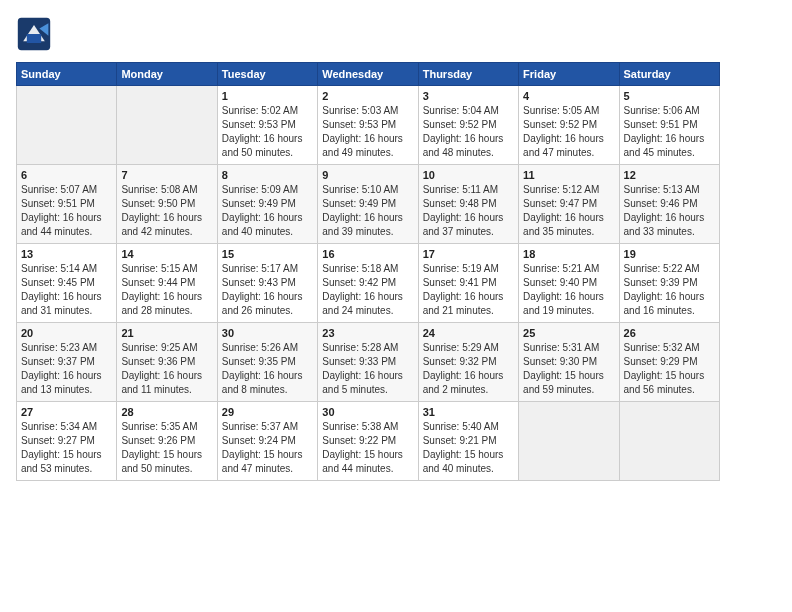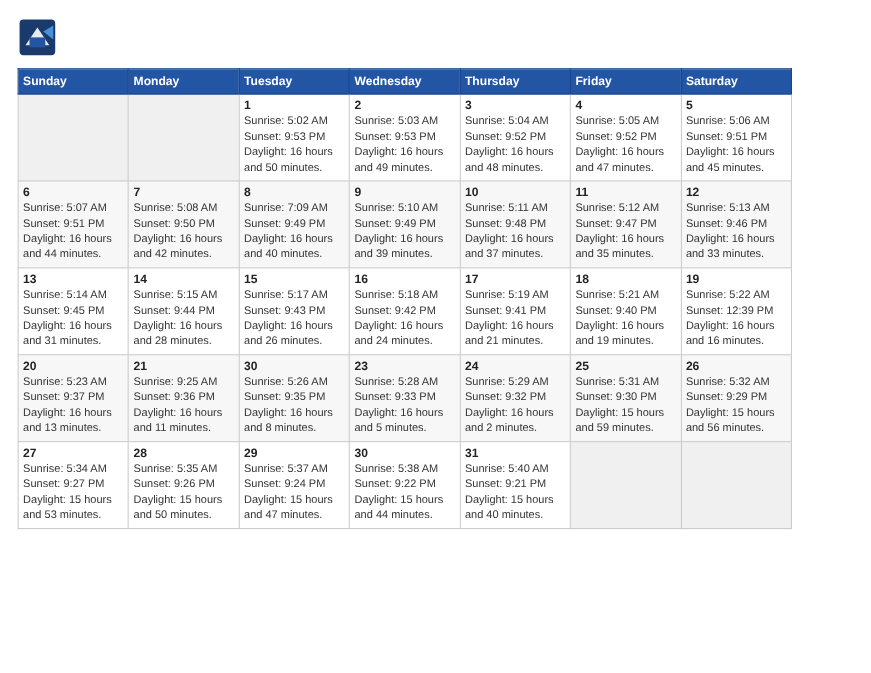--- a/index.html
+++ b/index.html
@@ -176,21 +176,21 @@
           </td>
           <td>
             <span class="day-num">7</span>
             <div class="cell-content">Sunrise: 5:08 AM
 Sunset: 9:50 PM
 Daylight: 16 hours
 and 42 minutes.</div>
           </td>
           <td>
             <span class="day-num">8</span>
-            <div class="cell-content">Sunrise: 7:09 AM
+            <div class="cell-content">Sunrise: 5:09 AM
 Sunset: 9:49 PM
 Daylight: 16 hours
 and 40 minutes.</div>
           </td>
           <td>
             <span class="day-num">9</span>
             <div class="cell-content">Sunrise: 5:10 AM
 Sunset: 9:49 PM
 Daylight: 16 hours
 and 39 minutes.</div>
@@ -256,21 +256,21 @@
           <td>
             <span class="day-num">18</span>
             <div class="cell-content">Sunrise: 5:21 AM
 Sunset: 9:40 PM
 Daylight: 16 hours
 and 19 minutes.</div>
           </td>
           <td>
             <span class="day-num">19</span>
             <div class="cell-content">Sunrise: 5:22 AM
-Sunset: 12:39 PM
+Sunset: 9:39 PM
 Daylight: 16 hours
 and 16 minutes.</div>
           </td>
         </tr>
         <tr>
           <td>
             <span class="day-num">20</span>
             <div class="cell-content">Sunrise: 5:23 AM
 Sunset: 9:37 PM
 Daylight: 16 hours

